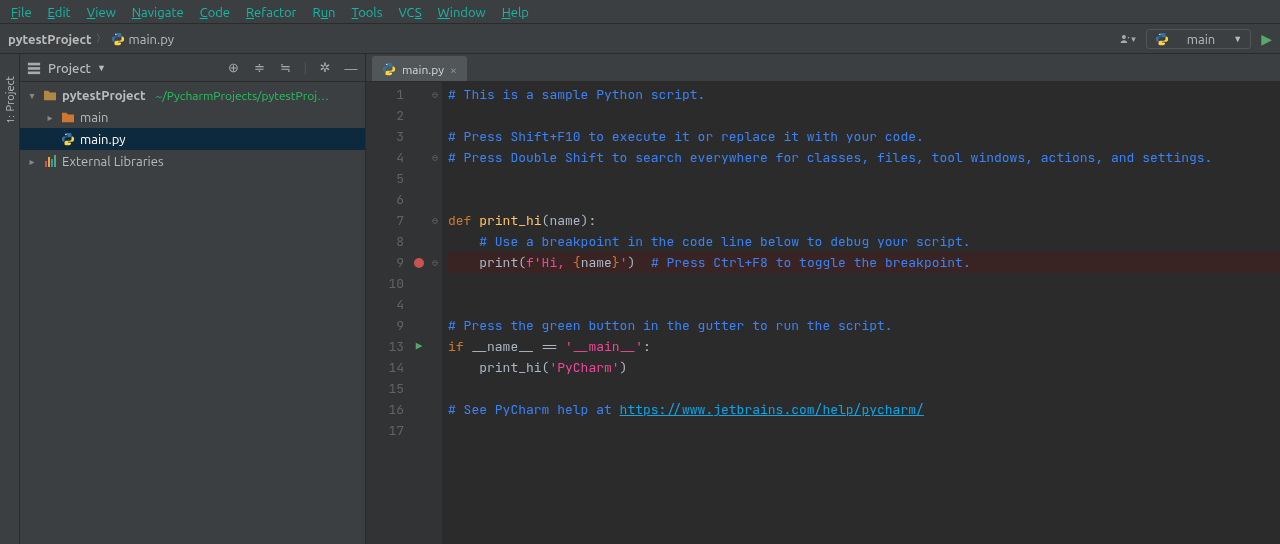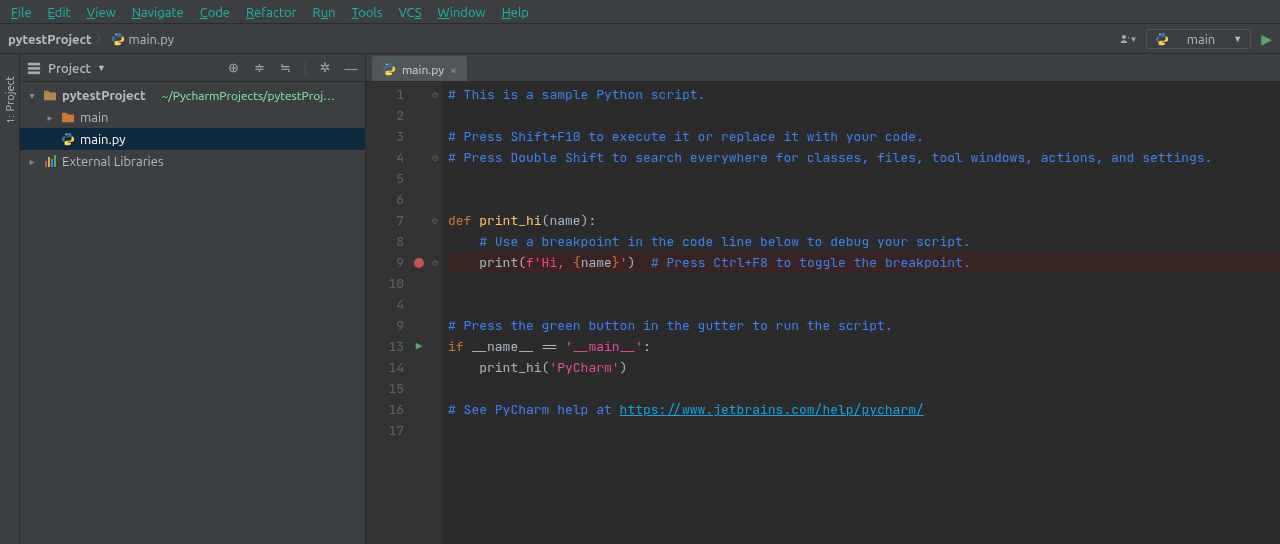--- a/index.html
+++ b/index.html
@@ -35,21 +35,21 @@
 .panel-title { font-weight: 500; }
 .tri-down { font-size: 9px; color: #bbbbbb; }
 
 .tree { flex: 1; overflow: hidden; padding-top: 2px; }
 .tree-row { display: flex; align-items: center; height: 22px; gap: 4px; padding-left: 6px; white-space: nowrap; }
 .tree-row.selected { background: #0d293e; color: #fff; }
 .tree-arrow { width: 12px; text-align: center; color: #888; font-size: 10px; }
 .tree-arrow.none { visibility: hidden; }
 .tree-icon { width: 16px; display: inline-flex; justify-content: center; }
 .tree-label { }
-.tree-hint { color: #86efac; margin-left: 12px; font-size: 12px; }
+.tree-hint { color: #22c55e; margin-left: 6px; font-size: 12px; }
 
 .editor-area { flex: 1; display: flex; flex-direction: column; background: #2b2b2b; min-width: 0; }
 .tabbar { height: 28px; background: #3c3f41; border-bottom: 1px solid #2b2b2b; display: flex; align-items: flex-end; padding-left: 6px; }
 .tab { display: flex; align-items: center; gap: 6px; padding: 4px 10px; background: #4e5254; border-top: 2px solid transparent; color: #bbbbbb; font-size: 12px; border-radius: 3px 3px 0 0; }
 .tab.active { background: #515658; color: #d8d8d8; border-bottom: 1px solid #515658; }
 .tab .close { color: #999; font-size: 12px; }
 
 .editor-body { flex: 1; display: flex; font-family: "JetBrains Mono","Consolas",monospace; font-size: 13px; line-height: 21px; }
 .gutter { width: 44px; background: #313335; color: #606366; text-align: right; padding: 2px 6px 0 0; }
 .gutter .ln { height: 21px; position: relative; }

